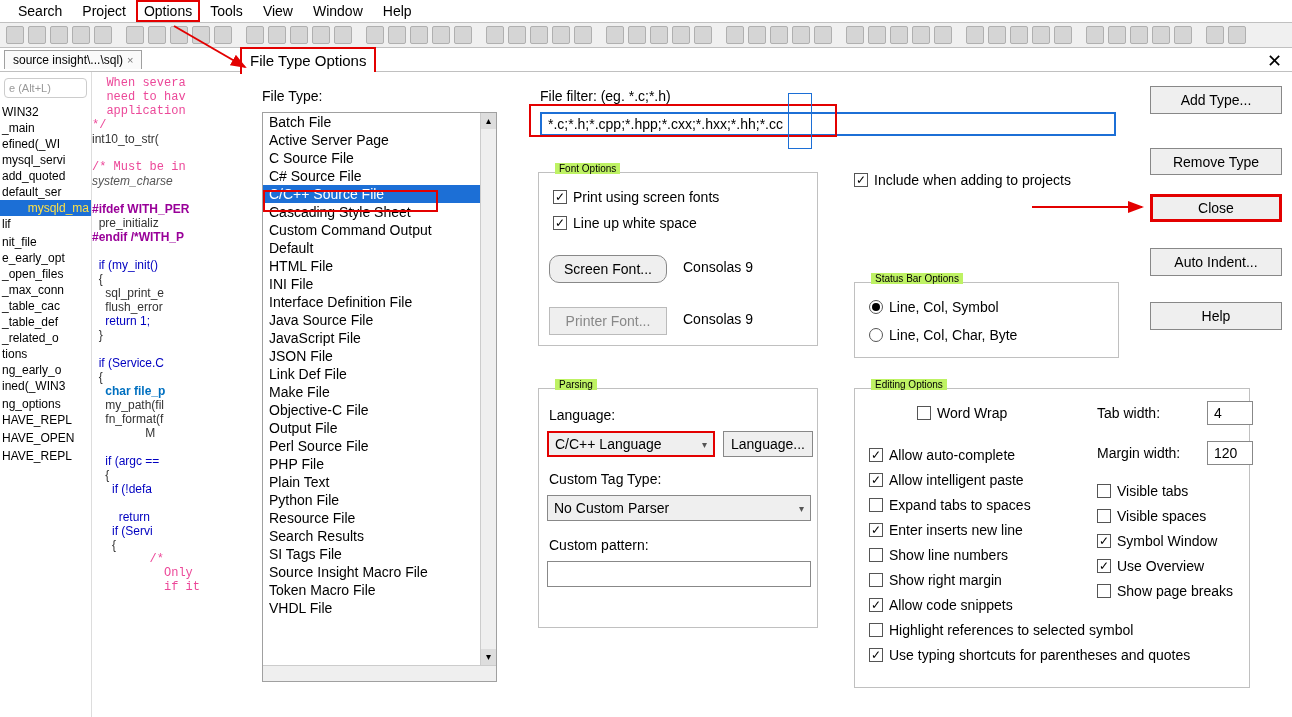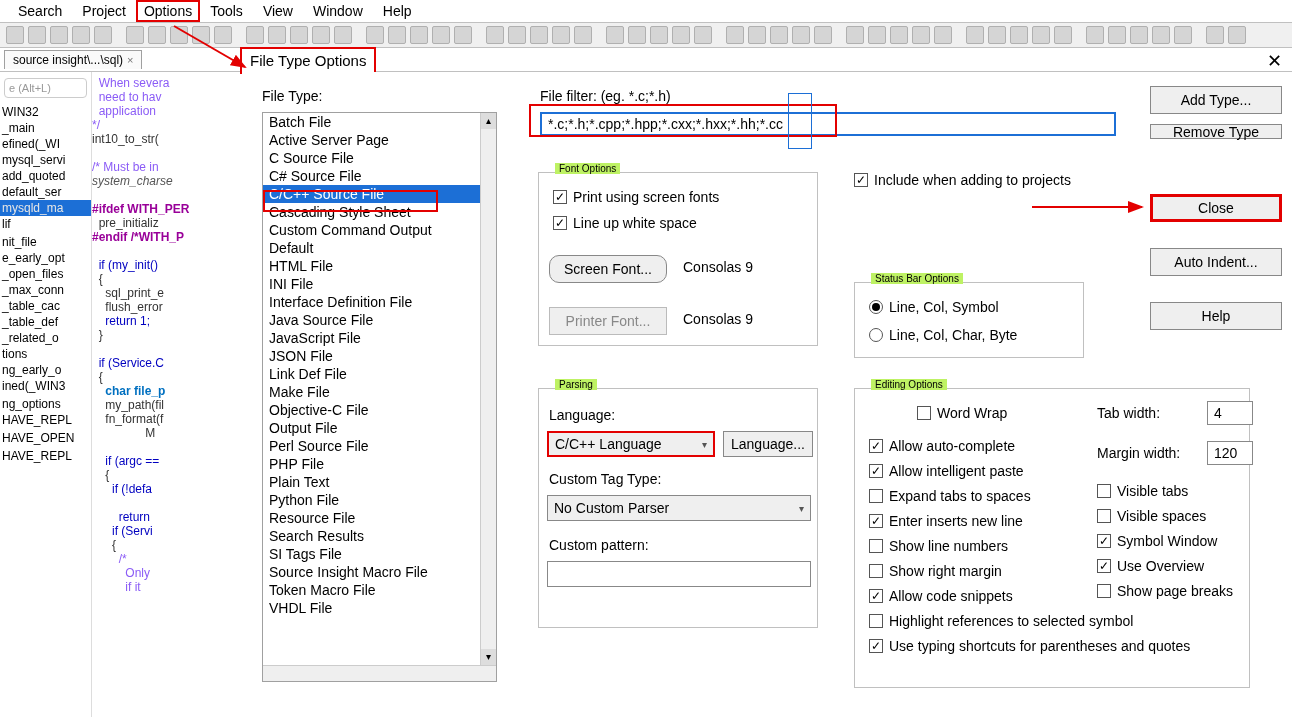--- a/index.html
+++ b/index.html
@@ -22,25 +22,25 @@
   .dlg-title-box { position:absolute; left:240px; top:-1px; border:2px solid #E30000; padding:3px 8px; font-size:15px; background:#fff;}
   .dlg-close-x { position:absolute; right:10px; top:2px; font-size:18px; cursor:pointer;}
 
   
   .workarea { position:relative; height:645px; }
 
   
   .navpane { position:absolute; left:0; top:0; width:92px; height:645px; background:#fff; border-right:1px solid #ddd; font-size:12px; padding-top:4px; overflow:hidden;}
   .nav-search { margin:2px 4px 6px 4px; border:1px solid #ccc; border-radius:4px; height:20px; font-size:11px; padding:0 4px; color:#999; display:flex; align-items:center;}
   .nav-item { padding:1px 2px 1px 2px; font-size:12px; white-space:nowrap; overflow:hidden;}
-  .nav-item.sel { background:#1c6fd6; color:#e5e5e5;}
+  .nav-item.sel { background:#1c6fd6; color:#fde047;text-align:right;}
 
   
   .codepane { position:absolute; left:92px; top:0; width:150px; height:645px; font-family:Consolas,monospace; font-size:12px; padding:4px 0 0 0; overflow:hidden; white-space:pre; color:#333; }
-  .codepane .cmt { color:#8b5cf6; }
+  .codepane .cmt { color:#ec4899;font-family:Liberation Mono, monospace; }
   .codepane .kw  { color:#0000c0; }
   .codepane .pp  { color:#909; font-weight:bold;}
   .codepane .typ { color:#0070c0; font-weight:bold;}
   .codepane .id  { font-style:italic; color:#555;}
 
   
   .dlg { position:absolute; left:242px; top:0; width:1050px; height:645px; background:#fff; }
 
   .lbl { font-size:14px; color:#000; }
 
@@ -268,21 +268,21 @@
       <div class="lbl" style="position:absolute; left:144px; top:86px;">Consolas 9</div>
       <div class="btn disabled" style="position:absolute; left:10px; top:134px; width:118px; height:28px;">Printer Font...</div>
       <div class="lbl" style="position:absolute; left:144px; top:138px;">Consolas 9</div>
     </div>
 
     <div class="chk" style="position:absolute; left:612px; top:100px;text-align:right;">
         <span class="chkbox checked"></span>
         <span>Include when adding to projects</span>
       </div>
 
-    <div class="groupbox" style="left:612px; top:210px; width:230px; height:76px;">
+    <div class="groupbox" style="left:612px; top:210px; width:265px; height:76px;">
       <div class="title">Status Bar Options</div>
       <div class="radio" style="position:absolute; left:14px; top:16px;">
           <span class="rad checked"></span>
           <span>Line, Col, Symbol</span>
         </div>
       <div class="radio" style="position:absolute; left:14px; top:44px;">
           <span class="rad"></span>
           <span>Line, Col, Char, Byte</span>
         </div>
     </div>
@@ -300,21 +300,21 @@
         <span>No Custom Parser</span>
           <span class="caret">▾</span>
       </div>
       <div class="lbl" style="position:absolute; left:10px; top:148px;">Custom pattern:</div>
       <div class="numinput" style="position:absolute; left:8px; top:172px; width:264px; height:26px;"></div>
     </div>
 
     <div class="groupbox" style="left:612px; top:316px; width:396px; height:300px;">
       <div class="title">Editing Options</div>
       <div id="editopts" style="position:absolute; left:14px; top:16px;">
-          <div class="chk" style="margin-bottom: 17px; padding-left: 48px;">
+          <div class="chk" style="margin-bottom: 26px; padding-left: 48px;">
             <span class="chkbox"></span>
             <span>Word Wrap</span>
           </div>
           <div class="chk" style="margin-bottom: 9px;">
             <span class="chkbox checked"></span>
             <span>Allow auto-complete</span>
           </div>
           <div class="chk" style="margin-bottom: 9px;">
             <span class="chkbox checked"></span>
             <span>Allow intelligent paste</span>
@@ -373,21 +373,21 @@
             <span>Use Overview</span>
           </div>
           <div class="chk" style="margin-bottom: 9px;">
             <span class="chkbox"></span>
             <span>Show page breaks</span>
           </div>
         </div>
     </div>
 
     <div class="btn" style="position:absolute; left:908px; top:14px; width:132px; height:28px;">Add Type...</div>
-    <div class="btn" style="position:absolute; left:908px; top:52px; width:132px; height:15px;">Remove Type</div>
+    <div class="btn" style="position:absolute; left:908px; top:76px; width:132px; height:27px;">Remove Type</div>
     <div class="btn" style="position:absolute; left:908px; top:122px; width:132px; height:28px; border:3px solid #E30000;">Close</div>
     <div class="btn" style="position:absolute; left:908px; top:176px; width:132px; height:28px;">Auto Indent...</div>
     <div class="btn" style="position:absolute; left:908px; top:230px; width:132px; height:28px;">Help</div>
 
     <svg class="anno" style="left:790px; top:120px; width:120px; height:30px;">
       <defs>
           <marker id="ah1" markerWidth="8" markerHeight="8" refX="7" refY="3" orient="auto">
             <path d="M0,0 L8,3 L0,6 Z" fill="#E30000"></path>
           </marker>
         </defs>

